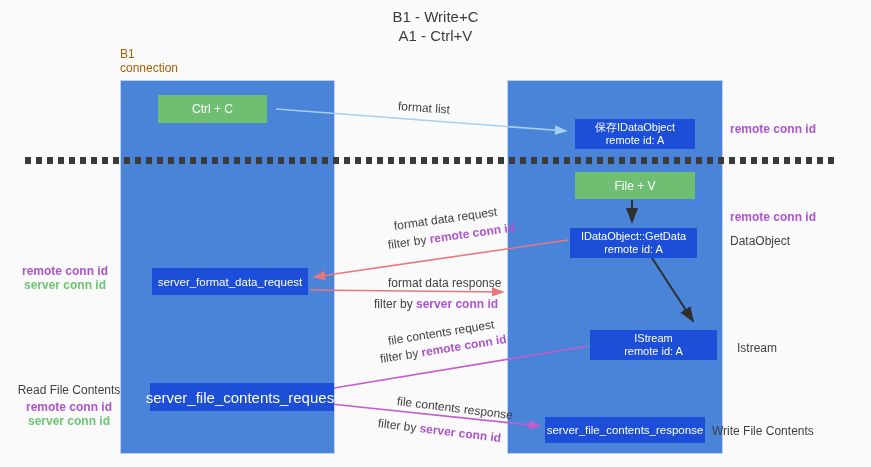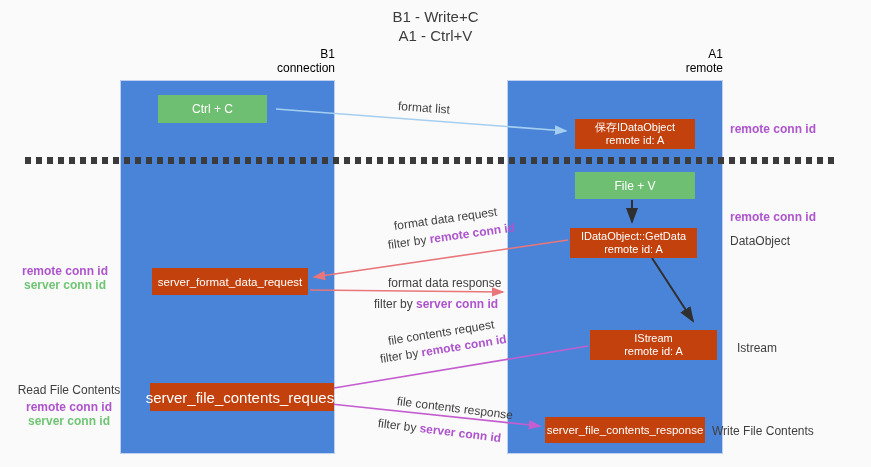--- a/index.html
+++ b/index.html
@@ -3,27 +3,27 @@
 <meta charset="utf-8">
 <style>
   html,body{margin:0;padding:0;}
   body{font-family:"Liberation Sans","DejaVu Sans",sans-serif;background:#fafafa;}
   #stage{position:relative;width:871px;height:467px;background:#fafafa;overflow:hidden;}
 
   .title{position:absolute;left:0;top:7px;width:871px;text-align:center;
          font-size:15px;line-height:19px;color:#3c3c3c;z-index:5;}
 
   .lane{position:absolute;background:#4a84d9;border:1px solid #bfd0f0;box-sizing:border-box;z-index:1;}
-  .lane-header{position:absolute;text-align:right;font-size:12px;line-height:14px;color:#000000;z-index:5;}
+  .lane-header{position:absolute;text-align:left;font-size:12px;line-height:14px;color:#a16207;z-index:5;}
 
   .node{position:absolute;display:flex;flex-direction:column;align-items:center;justify-content:center;
         color:#fff;font-size:12px;text-align:center;z-index:3;box-sizing:border-box;white-space:nowrap;}
   .node.two-line{font-size:11px;line-height:13px;}
   .green{background:#6ebf71;}
-  .orange{background:#c2410c;}
+  .orange{background:#1d4ed8;}
 
   .overlay{position:absolute;left:0;top:0;z-index:2;}
 
   .dashline{position:absolute;left:25px;top:157px;width:810px;height:7px;z-index:4;
             background:repeating-linear-gradient(90deg,#3b3b3b 0 6px,transparent 6px 11px);}
 
   .flow-label{position:absolute;font-size:12px;color:#3f3f3f;white-space:nowrap;z-index:4;transform-origin:left center;}
   .side-label{position:absolute;font-size:12px;color:#3f3f3f;white-space:nowrap;z-index:4;}
   .side-group{position:absolute;font-size:12px;line-height:14px;text-align:center;z-index:4;}
   .purple{color:#ae54cd;font-weight:bold;}
@@ -37,24 +37,20 @@
 <div id="stage">
 
   <div class="title">
     <div>B1 - Write+C</div>
     <div>A1 - Ctrl+V</div>
   </div>
 
   <div class="lane-header" style="left:120px;top:47px;width:215px;">
     <div>B1</div>
     <div>connection</div>
-  </div>
-  <div class="lane-header" style="left:507px;top:47px;width:216px;">
-    <div>A1</div>
-    <div>remote</div>
   </div>
 
   <div class="lane" style="left:120px;top:80px;width:215px;height:374px;"></div>
   <div class="lane" style="left:507px;top:80px;width:216px;height:374px;"></div>
 
   <svg class="overlay" width="871" height="467">
     <defs>
       <marker id="m-blue" markerWidth="9" markerHeight="8" refX="7" refY="3" orient="auto">
           <path d="M0,0 L8,3 L0,6 Z" fill="#a5cff0"></path>
         </marker>

